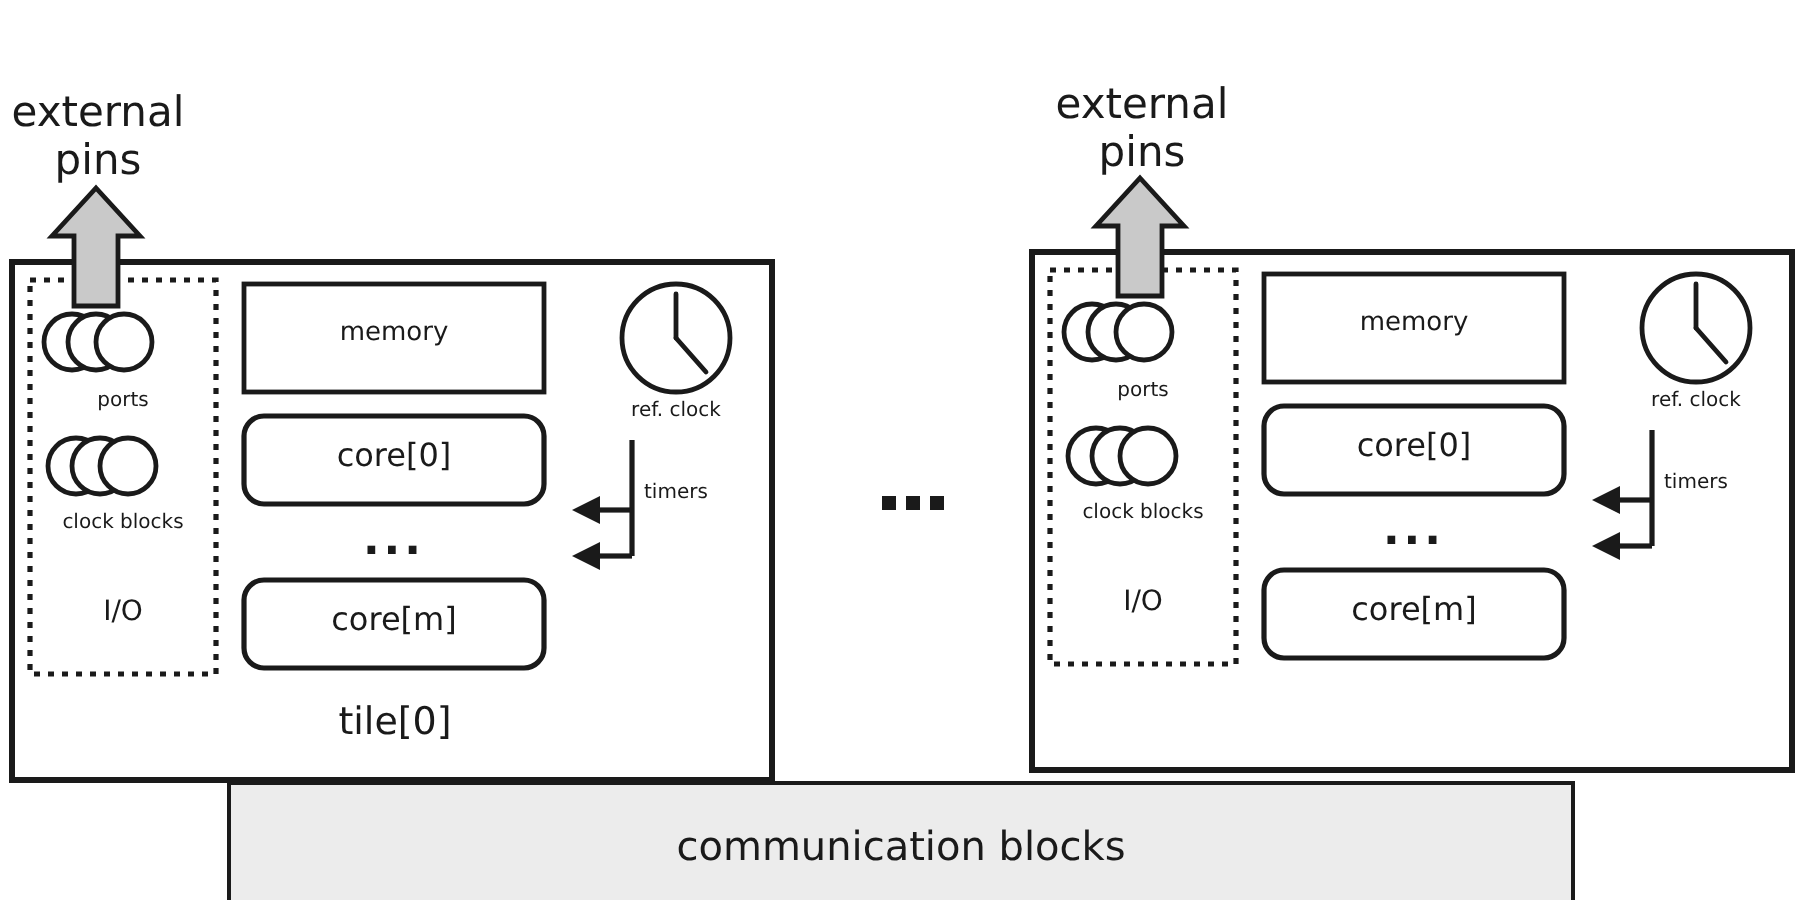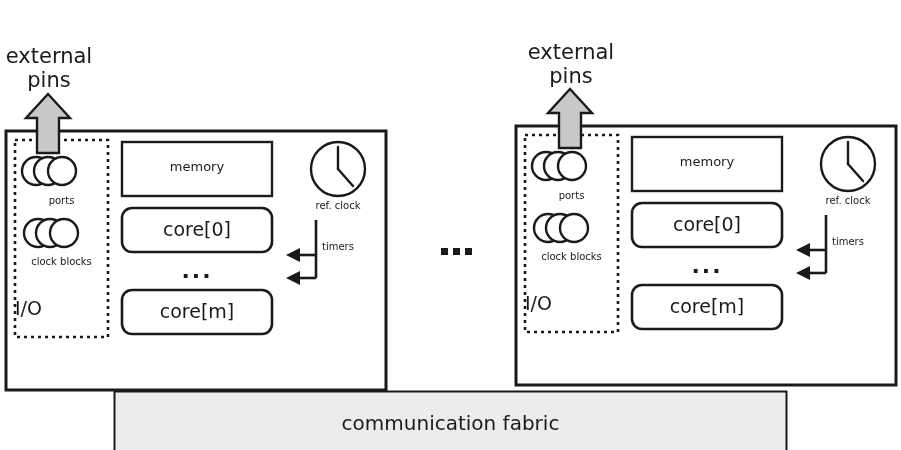--- a/index.html
+++ b/index.html
@@ -34,34 +34,34 @@
   }
   .t-ext {
     font-size: 21px;
     text-align: center;
   }
   .t-tile {
     font-size: 19px;
     text-align: center;
   }
   .t-core {
-    font-size: 19px;
+    font-size: 16px;
     text-align: center;
   }
   .t-mem {
     font-size: 13px;
     text-align: center;
   }
   .t-small {
     font-size: 10px;
     text-align: center;
   }
   .t-io {
-    font-size: 19px;
-    text-align: left;
+    font-size: 14px;
+    text-align: center;
   }
   .t-fabric {
     font-size: 20px;
     text-align: center;
   }
   .t-dots {
     font-size: 22px;
     font-weight: bold;
     text-align: center;
     letter-spacing: 2px;
@@ -185,20 +185,21 @@
   <div class="txt t-core" style="left:122px; top:179px; width:150px;">core[0]</div>
 
   <div class="txt t-dots" style="left:122px; top:218px; width:150px;">...</div>
 
   <div class="txt t-core" style="left:122px; top:261px; width:150px;">core[m]</div>
 
   <div class="txt t-small" style="left:288px; top:160px; width:100px;">ref. clock</div>
 
   <div class="txt t-small" style="left:322px; top:201px; width:62px; text-align:left;">timers</div>
 
+  <div class="txt t-tile" style="left:110px; top:311px; width:175px;">tile[0]</div>
 
   <div class="txt t-ext" style="left:522px; top:0px; width:98px;">external</div>
   <div class="txt t-ext" style="left:522px; top:24px; width:98px;">pins</div>
 
   <div class="txt t-small" style="left:525px; top:150px; width:93px;">ports</div>
 
   <div class="txt t-small" style="left:521px; top:211px; width:101px;">clock blocks</div>
 
   <div class="txt t-io" style="left:525px; top:253px; width:93px;">I/O</div>
 
@@ -208,17 +209,17 @@
 
   <div class="txt t-dots" style="left:632px; top:213px; width:150px;">...</div>
 
   <div class="txt t-core" style="left:632px; top:256px; width:150px;">core[m]</div>
 
   <div class="txt t-small" style="left:798px; top:155px; width:100px;">ref. clock</div>
 
   <div class="txt t-small" style="left:832px; top:196px; width:62px; text-align:left;">timers</div>
 
 
-  <div class="txt t-fabric" style="left:114px; top:372px; width:673px;">communication fabric</div>
+  <div class="txt t-fabric" style="left:114px; top:372px; width:673px;">communication blocks</div>
 
   <div class="watermark" style="left:676px; top:421px;">https://blog.csdn.net/SCL3917</div>
 
 </div>
 
 </body></html>

